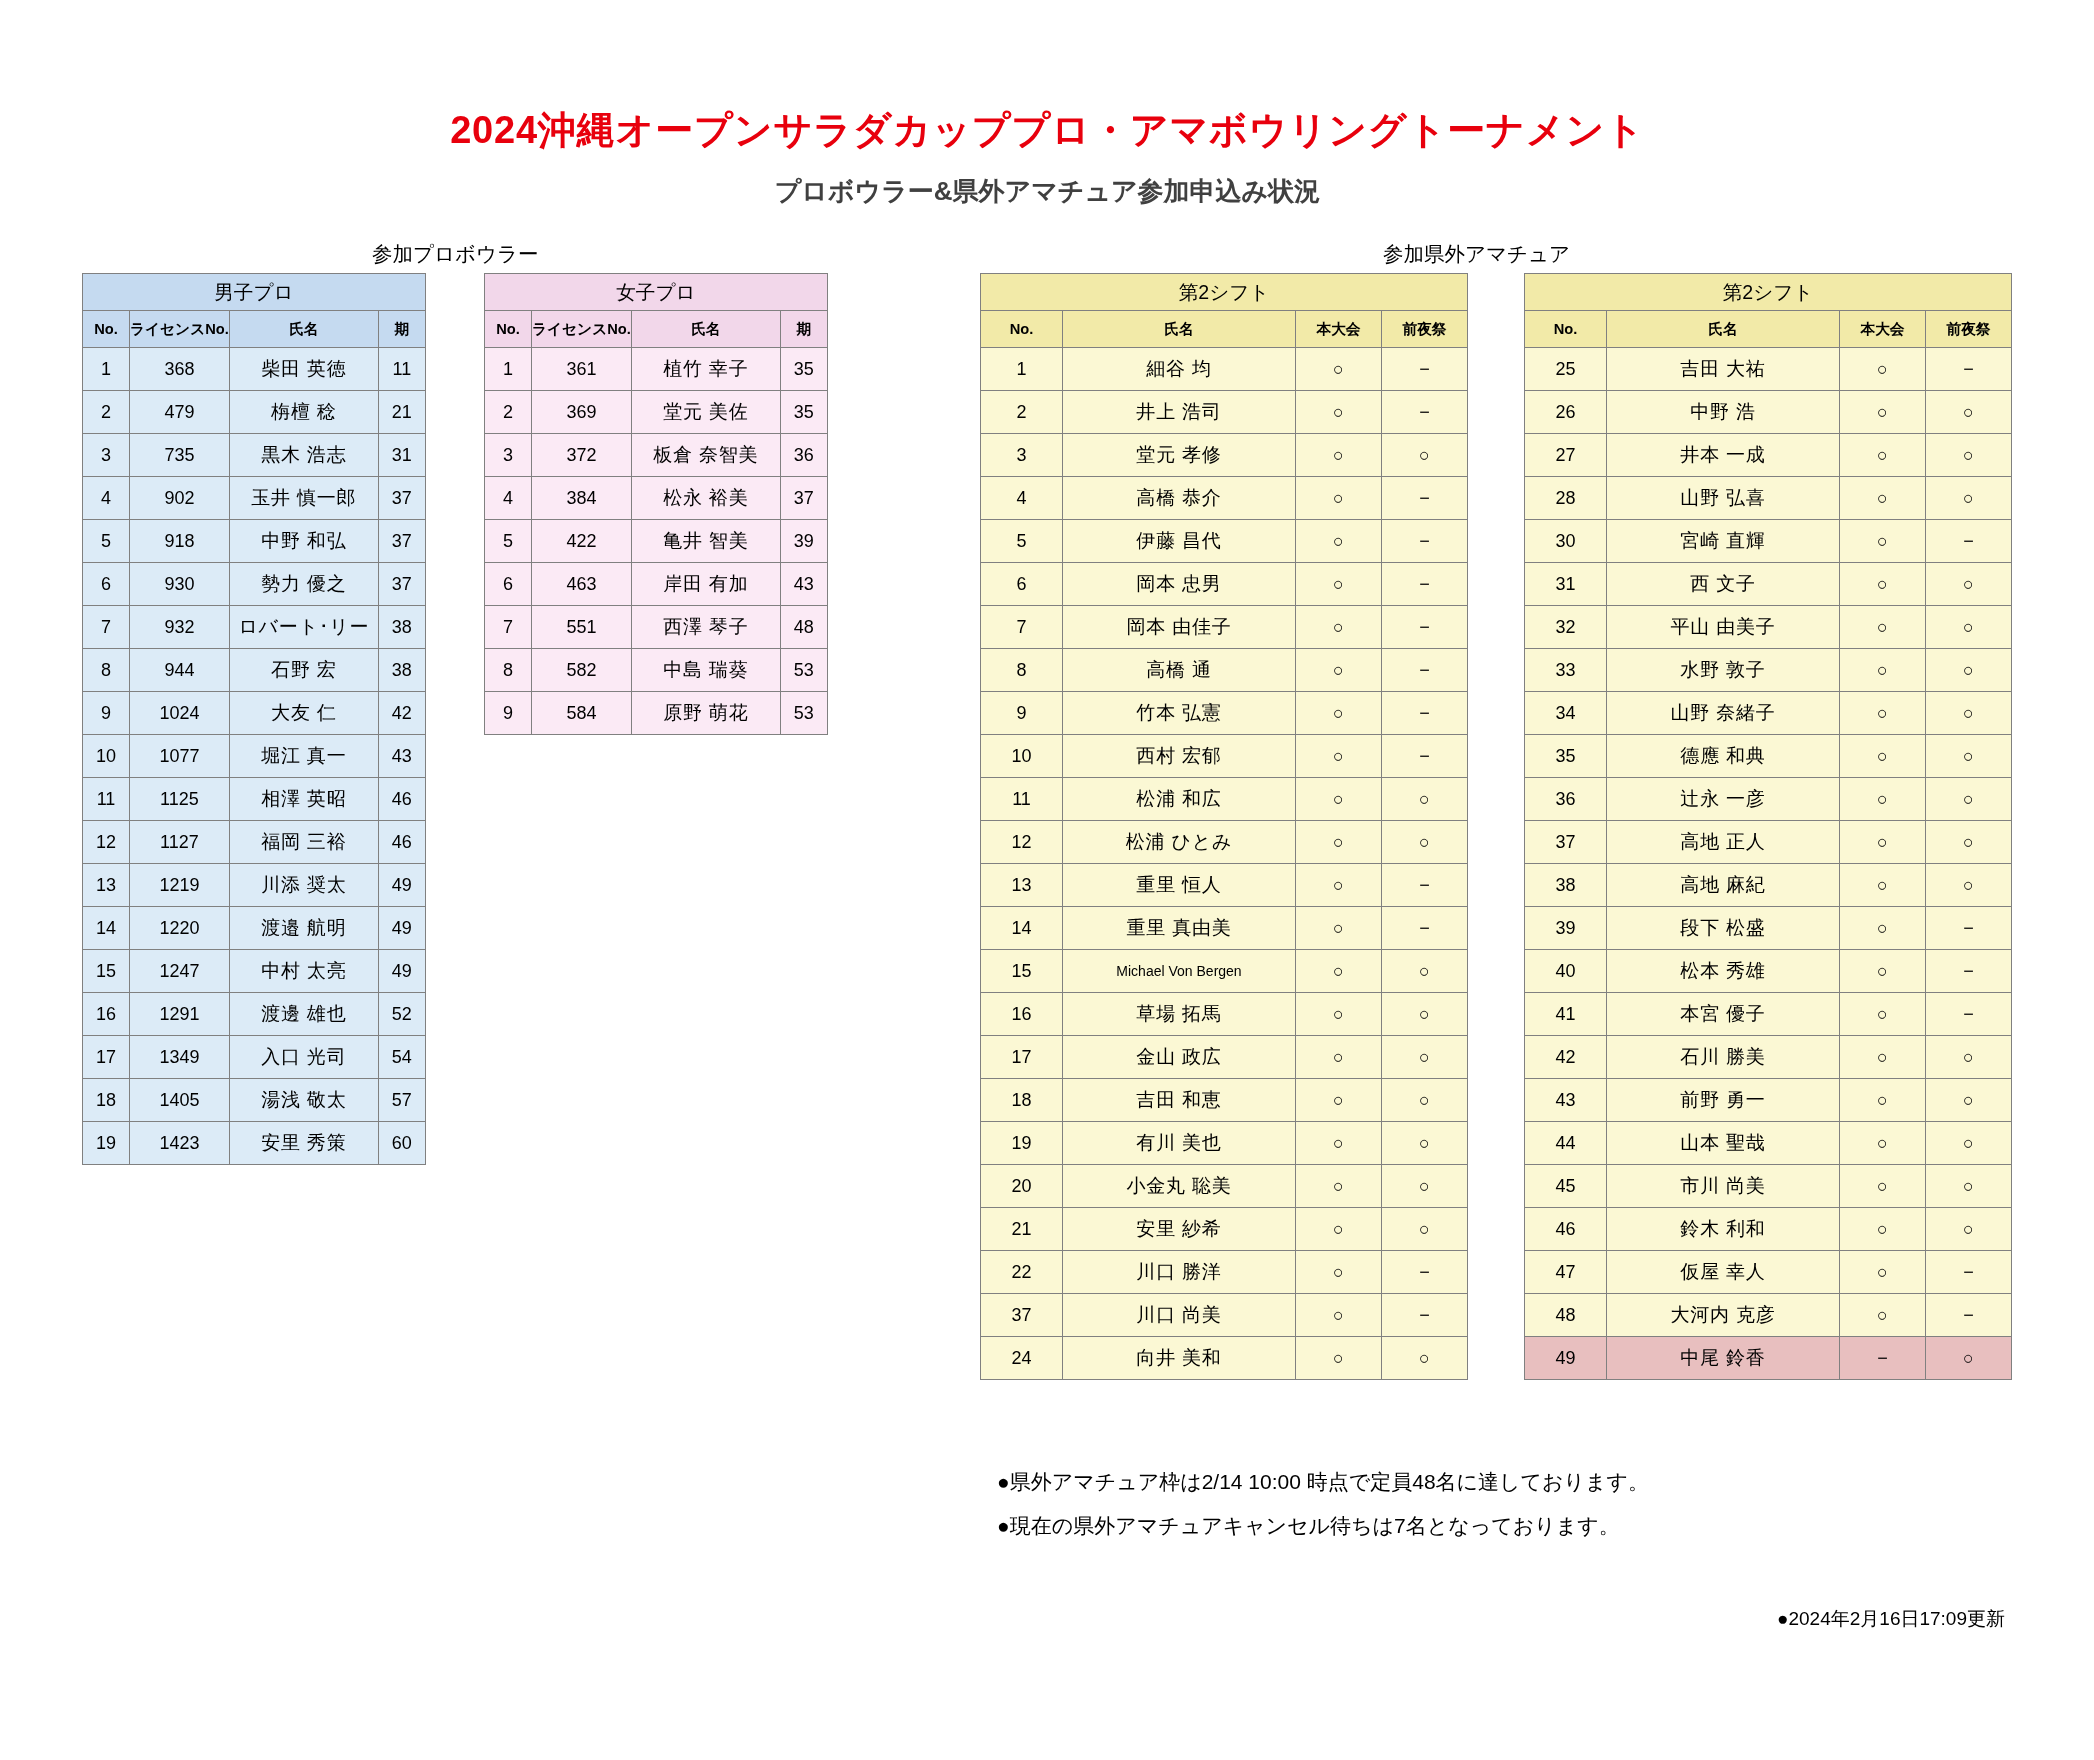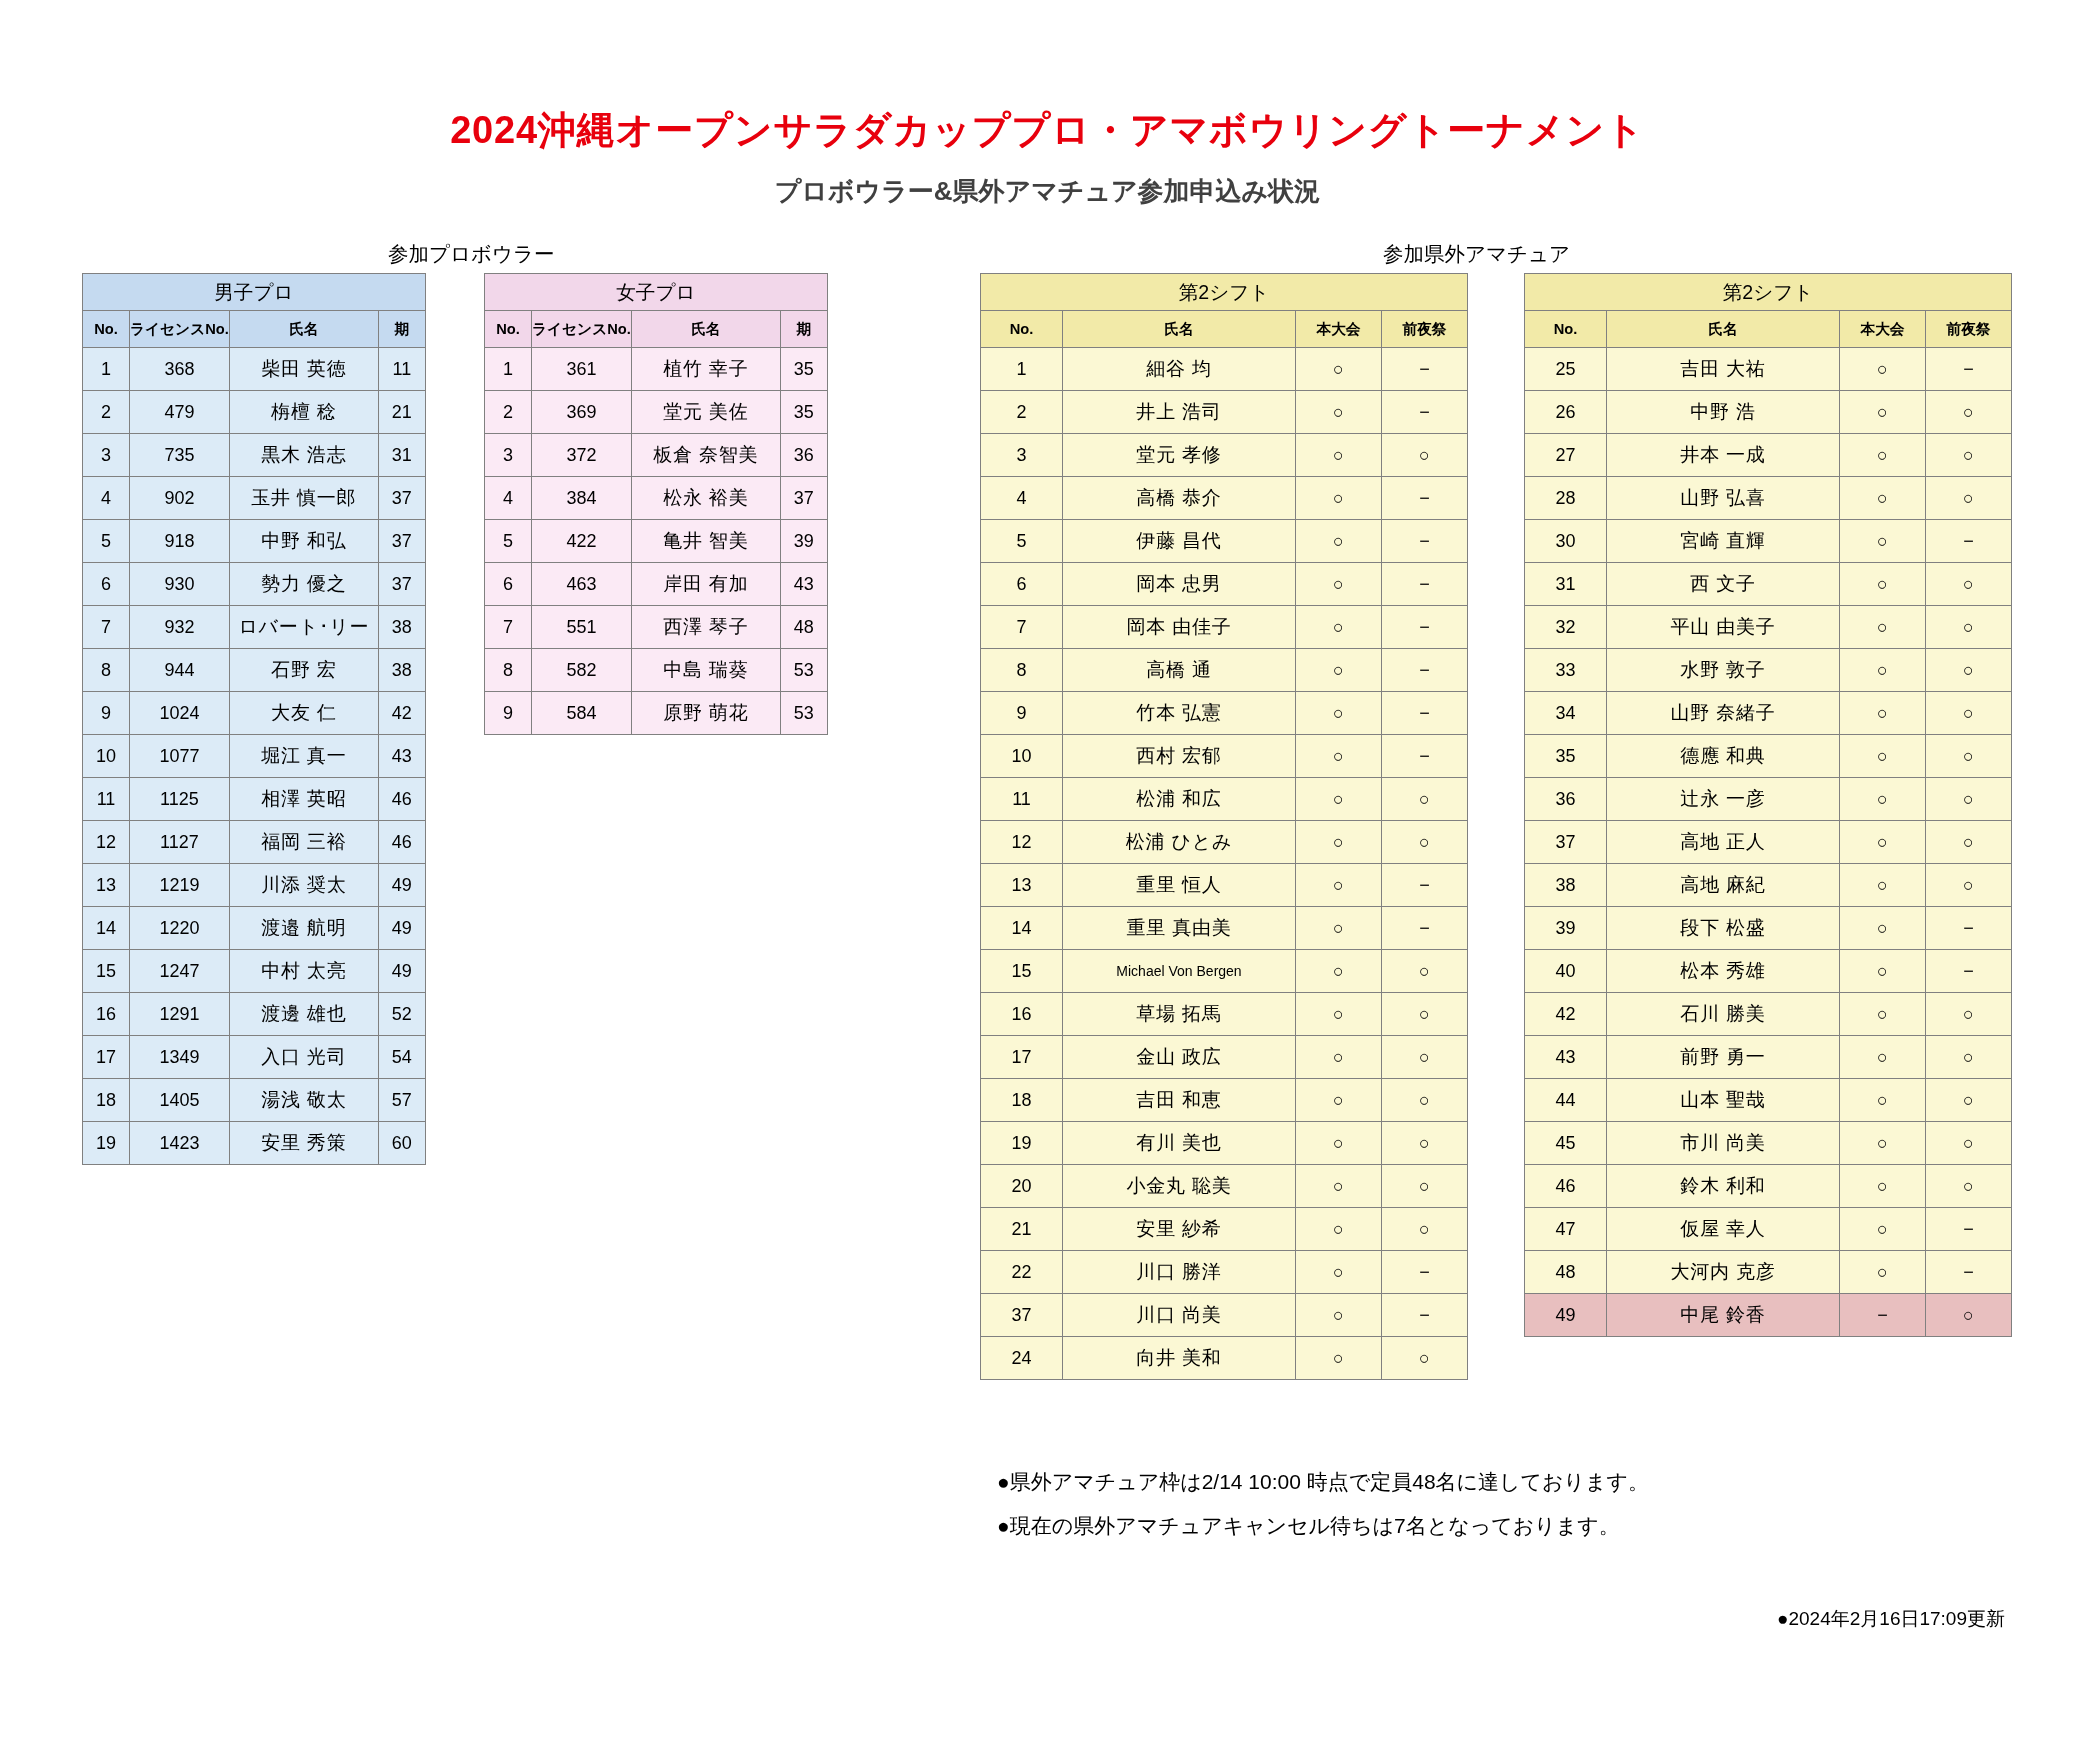--- a/index.html
+++ b/index.html
@@ -38,21 +38,21 @@
     position: relative;
     height: 28px;
     margin-top: 31px;
   }
   .caption {
     position: absolute;
     font-size: 20.5px;
     color: #000;
     white-space: nowrap;
   }
-  .caption-pro { left: 388px; }
+  .caption-pro { left: 372px; }
   .caption-ama { left: 1383px; }
 
   
   .sheet {
     position: absolute;
     left: 0;
     top: 0;
   }
 
   table {
@@ -614,20 +614,26 @@
           <td class="body">○</td>
           <td class="body">−</td>
         </tr>
         <tr>
           <td class="body">40</td>
           <td class="body name-cell">松本 秀雄</td>
           <td class="body">○</td>
           <td class="body">−</td>
         </tr>
         <tr>
+          <td class="body">41</td>
+          <td class="body name-cell">本宮 優子</td>
+          <td class="body">○</td>
+          <td class="body">−</td>
+        </tr>
+        <tr>
           <td class="body">42</td>
           <td class="body name-cell">石川 勝美</td>
           <td class="body">○</td>
           <td class="body">○</td>
         </tr>
         <tr>
           <td class="body">43</td>
           <td class="body name-cell">前野 勇一</td>
           <td class="body">○</td>
           <td class="body">○</td>

